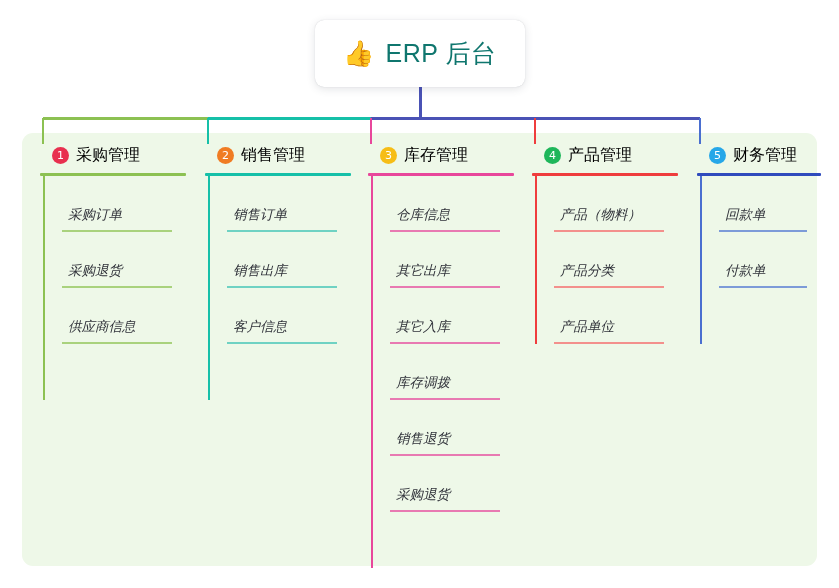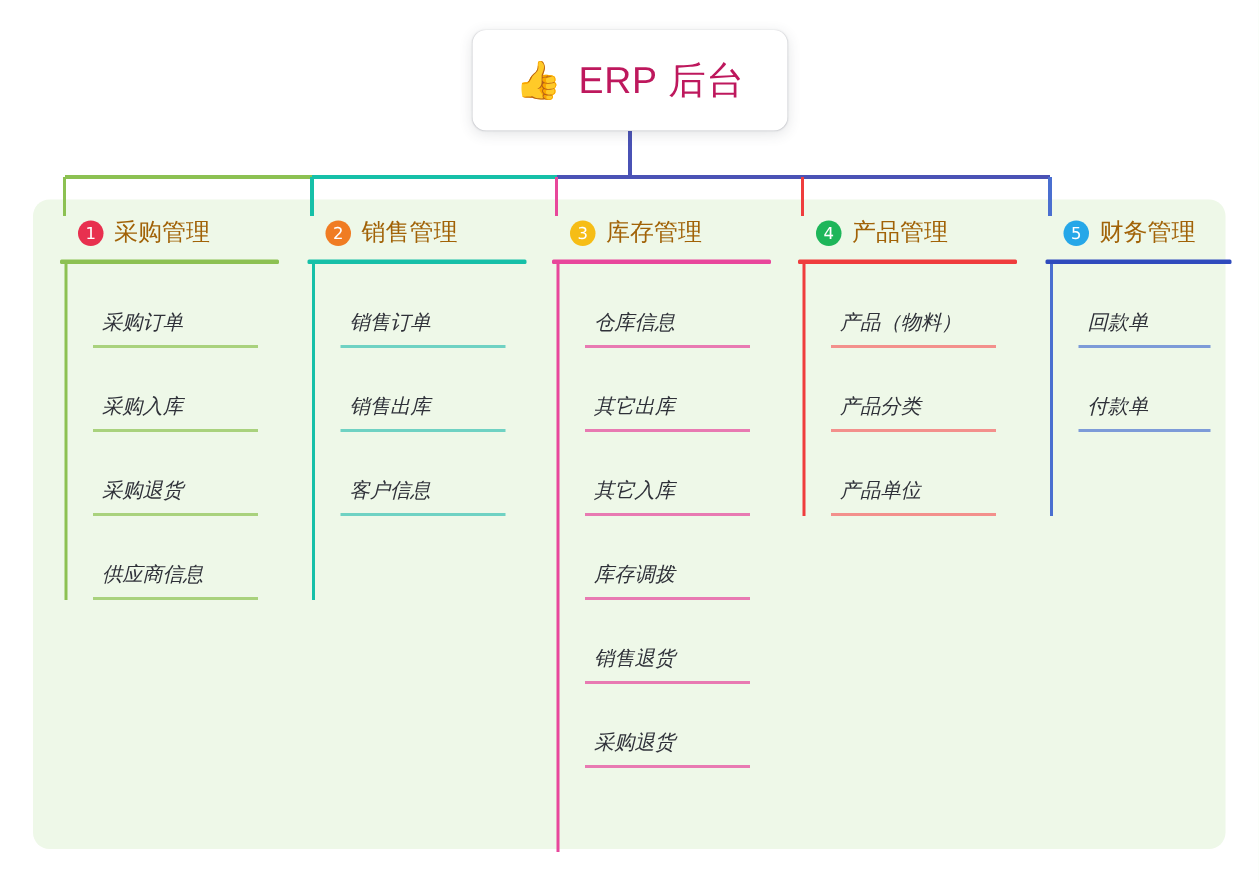--- a/index.html
+++ b/index.html
@@ -41,21 +41,21 @@
     align-items: center;
     gap: 11px;
   }
   #root-emoji {
     font-size: 25px;
     line-height: 1;
     font-family: "DejaVu Sans", sans-serif;
   }
   #root-title {
     font-size: 25px;
-    color: #be185d;
+    color: #0f766e;
     letter-spacing: 0.5px;
     white-space: nowrap;
   }
 
   
   #connectors {
     position: absolute;
     left: 0;
     top: 0;
     width: 839px;
@@ -93,21 +93,21 @@
     border-radius: 50%;
     color: #ffffff;
     font-size: 11px;
     line-height: 17px;
     text-align: center;
     font-family: "DejaVu Sans", sans-serif;
     flex: 0 0 auto;
   }
   .col-title {
     font-size: 16px;
-    color: #a16207;
+    color: #000000;
     white-space: nowrap;
   }
   .head-rule {
     height: 3px;
     margin-top: 5px;
     border-radius: 1px;
   }
 
   .leaves {
     position: relative;
@@ -175,24 +175,20 @@
           <span class="col-title">采购管理</span>
         </div>
         <div class="head-rule" style="background: rgb(140, 193, 82); width: 146px;"></div>
         <div class="leaves">
           <div class="spine" style="background: rgb(140, 193, 82); height: 224px;"></div>
           <div class="leaf">
             <span class="leaf-text">采购订单</span>
             <div class="leaf-rule" style="background: rgb(169, 210, 125); width: 110px;"></div>
           </div>
           <div class="leaf">
-            <span class="leaf-text">采购入库</span>
-            <div class="leaf-rule" style="background: rgb(169, 210, 125); width: 110px;"></div>
-          </div>
-          <div class="leaf">
             <span class="leaf-text">采购退货</span>
             <div class="leaf-rule" style="background: rgb(169, 210, 125); width: 110px;"></div>
           </div>
           <div class="leaf">
             <span class="leaf-text">供应商信息</span>
             <div class="leaf-rule" style="background: rgb(169, 210, 125); width: 110px;"></div>
           </div>
         </div>
       </div>
       <div class="column" style="left: 205px; width: 150px;">

